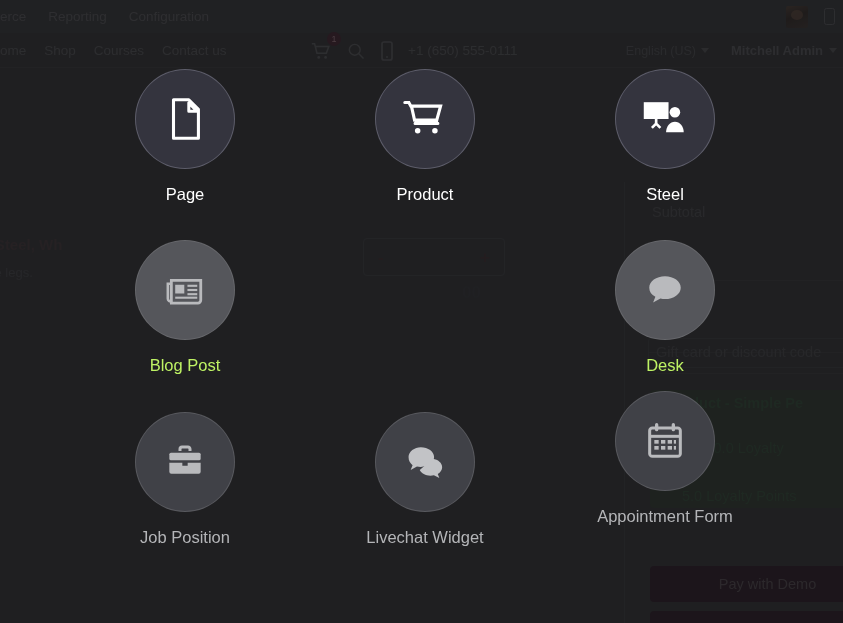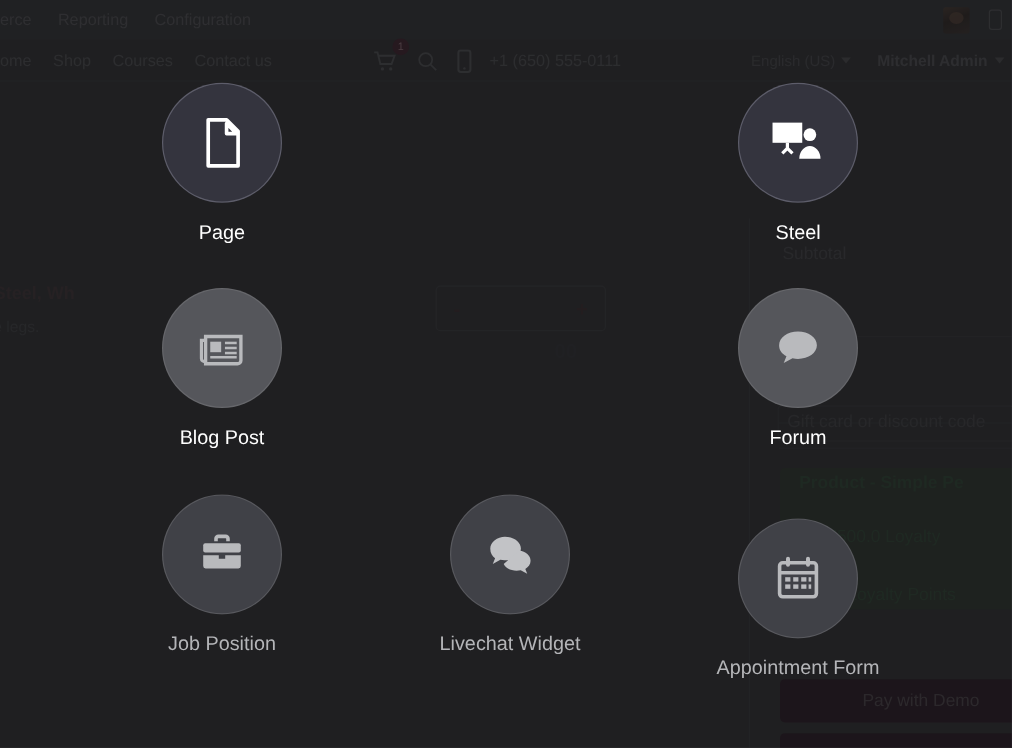--- a/index.html
+++ b/index.html
@@ -171,21 +171,21 @@
   .circle.mid { background: #55565b; border-color: rgba(255,255,255,0.10); }
   .circle.mid svg { fill: #b9babd; }
   
   .circle.dim { background: #404147; border-color: rgba(255,255,255,0.13); }
   .circle.dim svg { fill: #b9babd; }
 
   .cell-label {
     margin-top: 16px; font-size: 16.5px; white-space: nowrap;
   }
   .cell-label.hot { color: #ffffff; }
-  .cell-label.mid { color: #ffffff; }
+  .cell-label.mid { color: #bef264; }
   .cell-label.dim { color: #b4b5b8; }
 </style>
 </head>
 <body>
 
 <div id="page-root">
 
   <div class="bg-layer">
 
     <div class="sysbar">
@@ -277,20 +277,30 @@
 
     <div class="cell" style="left:85px; top:69px">
       <div class="circle hot">
         <svg width="46" height="46" viewBox="0 0 24 24">
           <path d="M6 2h8l5 5v15H6V2zm8 1.6V8h4.4L14 3.6z" fill="none" stroke="#fff" stroke-width="1.6" stroke-linejoin="round"></path>
         </svg>
       </div>
       <div class="cell-label hot">Page</div>
     </div>
 
+    <div class="cell" style="left:325px; top:69px">
+      <div class="circle hot">
+        <svg width="44" height="44" viewBox="0 0 24 24">
+          <path d="M1 3h2.2l1.1 2h16.2l-2.1 7.6H6.3L4.6 5M6.6 14.4h12.4" fill="none" stroke="#fff" stroke-width="1.7" stroke-linecap="round"></path>
+          <circle cx="8" cy="18.4" r="1.5" fill="#fff"></circle>
+          <circle cx="17.4" cy="18.4" r="1.5" fill="#fff"></circle>
+        </svg>
+      </div>
+      <div class="cell-label hot">Product</div>
+    </div>
 
     <div class="cell" style="left:565px; top:69px">
       <div class="circle hot">
         <svg width="46" height="46" viewBox="0 0 26 24">
           <rect x="1" y="2.5" width="14" height="9.5" fill="#fff"></rect>
           <path d="M8 12v2.5M5.6 17l2.4-2.4L10.4 17" fill="none" stroke="#fff" stroke-width="1.5"></path>
           <circle cx="18.6" cy="8.2" r="3" fill="#fff"></circle>
           <path d="M13.6 19.5c0-3.4 2.3-6 5-6s5 2.6 5 6z" fill="#fff"></path>
         </svg>
       </div>
@@ -312,21 +322,21 @@
       <div class="cell-label mid">Blog Post</div>
     </div>
 
 
     <div class="cell" style="left:565px; top:240px">
       <div class="circle mid">
         <svg width="42" height="42" viewBox="0 0 24 24">
           <path d="M12 4.2c5 0 9 2.9 9 6.5s-4 6.5-9 6.5a12 12 0 0 1-2.6-.3l-4.2 2.3 1.3-3.3C4.2 14.7 3 13 3 10.7c0-3.6 4-6.5 9-6.5z" fill="#b9babd"></path>
         </svg>
       </div>
-      <div class="cell-label mid">Forum</div>
+      <div class="cell-label mid">Desk</div>
     </div>
 
     <div class="cell" style="left:325px; top:412px">
       <div class="circle dim">
         <svg width="42" height="42" viewBox="0 0 24 24">
           <path d="M9.6 3.6c4.2 0 7.6 2.5 7.6 5.6s-3.4 5.6-7.6 5.6a10 10 0 0 1-2.2-.2l-3.6 2 1.1-2.8c-1.4-1-2.3-2.4-2.3-4.6 0-3.1 3.4-5.6 7-5.6z" fill="#c2c3c6"></path>
           <path d="M16.4 10.2c3.1.4 5.4 2.4 5.4 4.8 0 1.6-1 3-2.5 3.9l.9 2.3-3.1-1.6a9.7 9.7 0 0 1-2 .2c-2.8 0-5.2-1.3-6.1-3.2" fill="#c2c3c6"></path>
         </svg>
       </div>
       <div class="cell-label dim">Livechat Widget</div>
@@ -336,21 +346,21 @@
       <div class="circle dim">
         <svg width="40" height="40" viewBox="0 0 24 24">
           <path d="M9 5.4V4.2A1.2 1.2 0 0 1 10.2 3h3.6A1.2 1.2 0 0 1 15 4.2v1.2" fill="none" stroke="#b9babd" stroke-width="1.8"></path>
           <rect x="2.6" y="6.4" width="18.8" height="4.6" rx="1" fill="#b9babd"></rect>
           <path d="M2.6 12.4h7.8v1.8h3.2v-1.8h7.8v5.4a1.2 1.2 0 0 1-1.2 1.2H3.8a1.2 1.2 0 0 1-1.2-1.2z" fill="#b9babd"></path>
         </svg>
       </div>
       <div class="cell-label dim">Job Position</div>
     </div>
 
-    <div class="cell" style="left:565px; top:432px">
+    <div class="cell" style="left:565px; top:391px">
       <div class="circle dim">
         <svg width="40" height="40" viewBox="0 0 24 24">
           <path d="M7 2.2v3M17 2.2v3" stroke="#b9babd" stroke-width="2" stroke-linecap="round" fill="none"></path>
           <rect x="2.8" y="4.2" width="18.4" height="17" rx="1.6" fill="none" stroke="#b9babd" stroke-width="1.8"></rect>
           <path d="M2.8 9.2h18.4" stroke="#b9babd" stroke-width="1.8"></path>
           <g fill="#b9babd">
             <rect x="5.6" y="11.4" width="2.6" height="2.2"></rect>
             <rect x="9.6" y="11.4" width="2.6" height="2.2"></rect>
             <rect x="13.6" y="11.4" width="2.6" height="2.2"></rect>
             <rect x="5.6" y="15" width="2.6" height="2.2"></rect>

